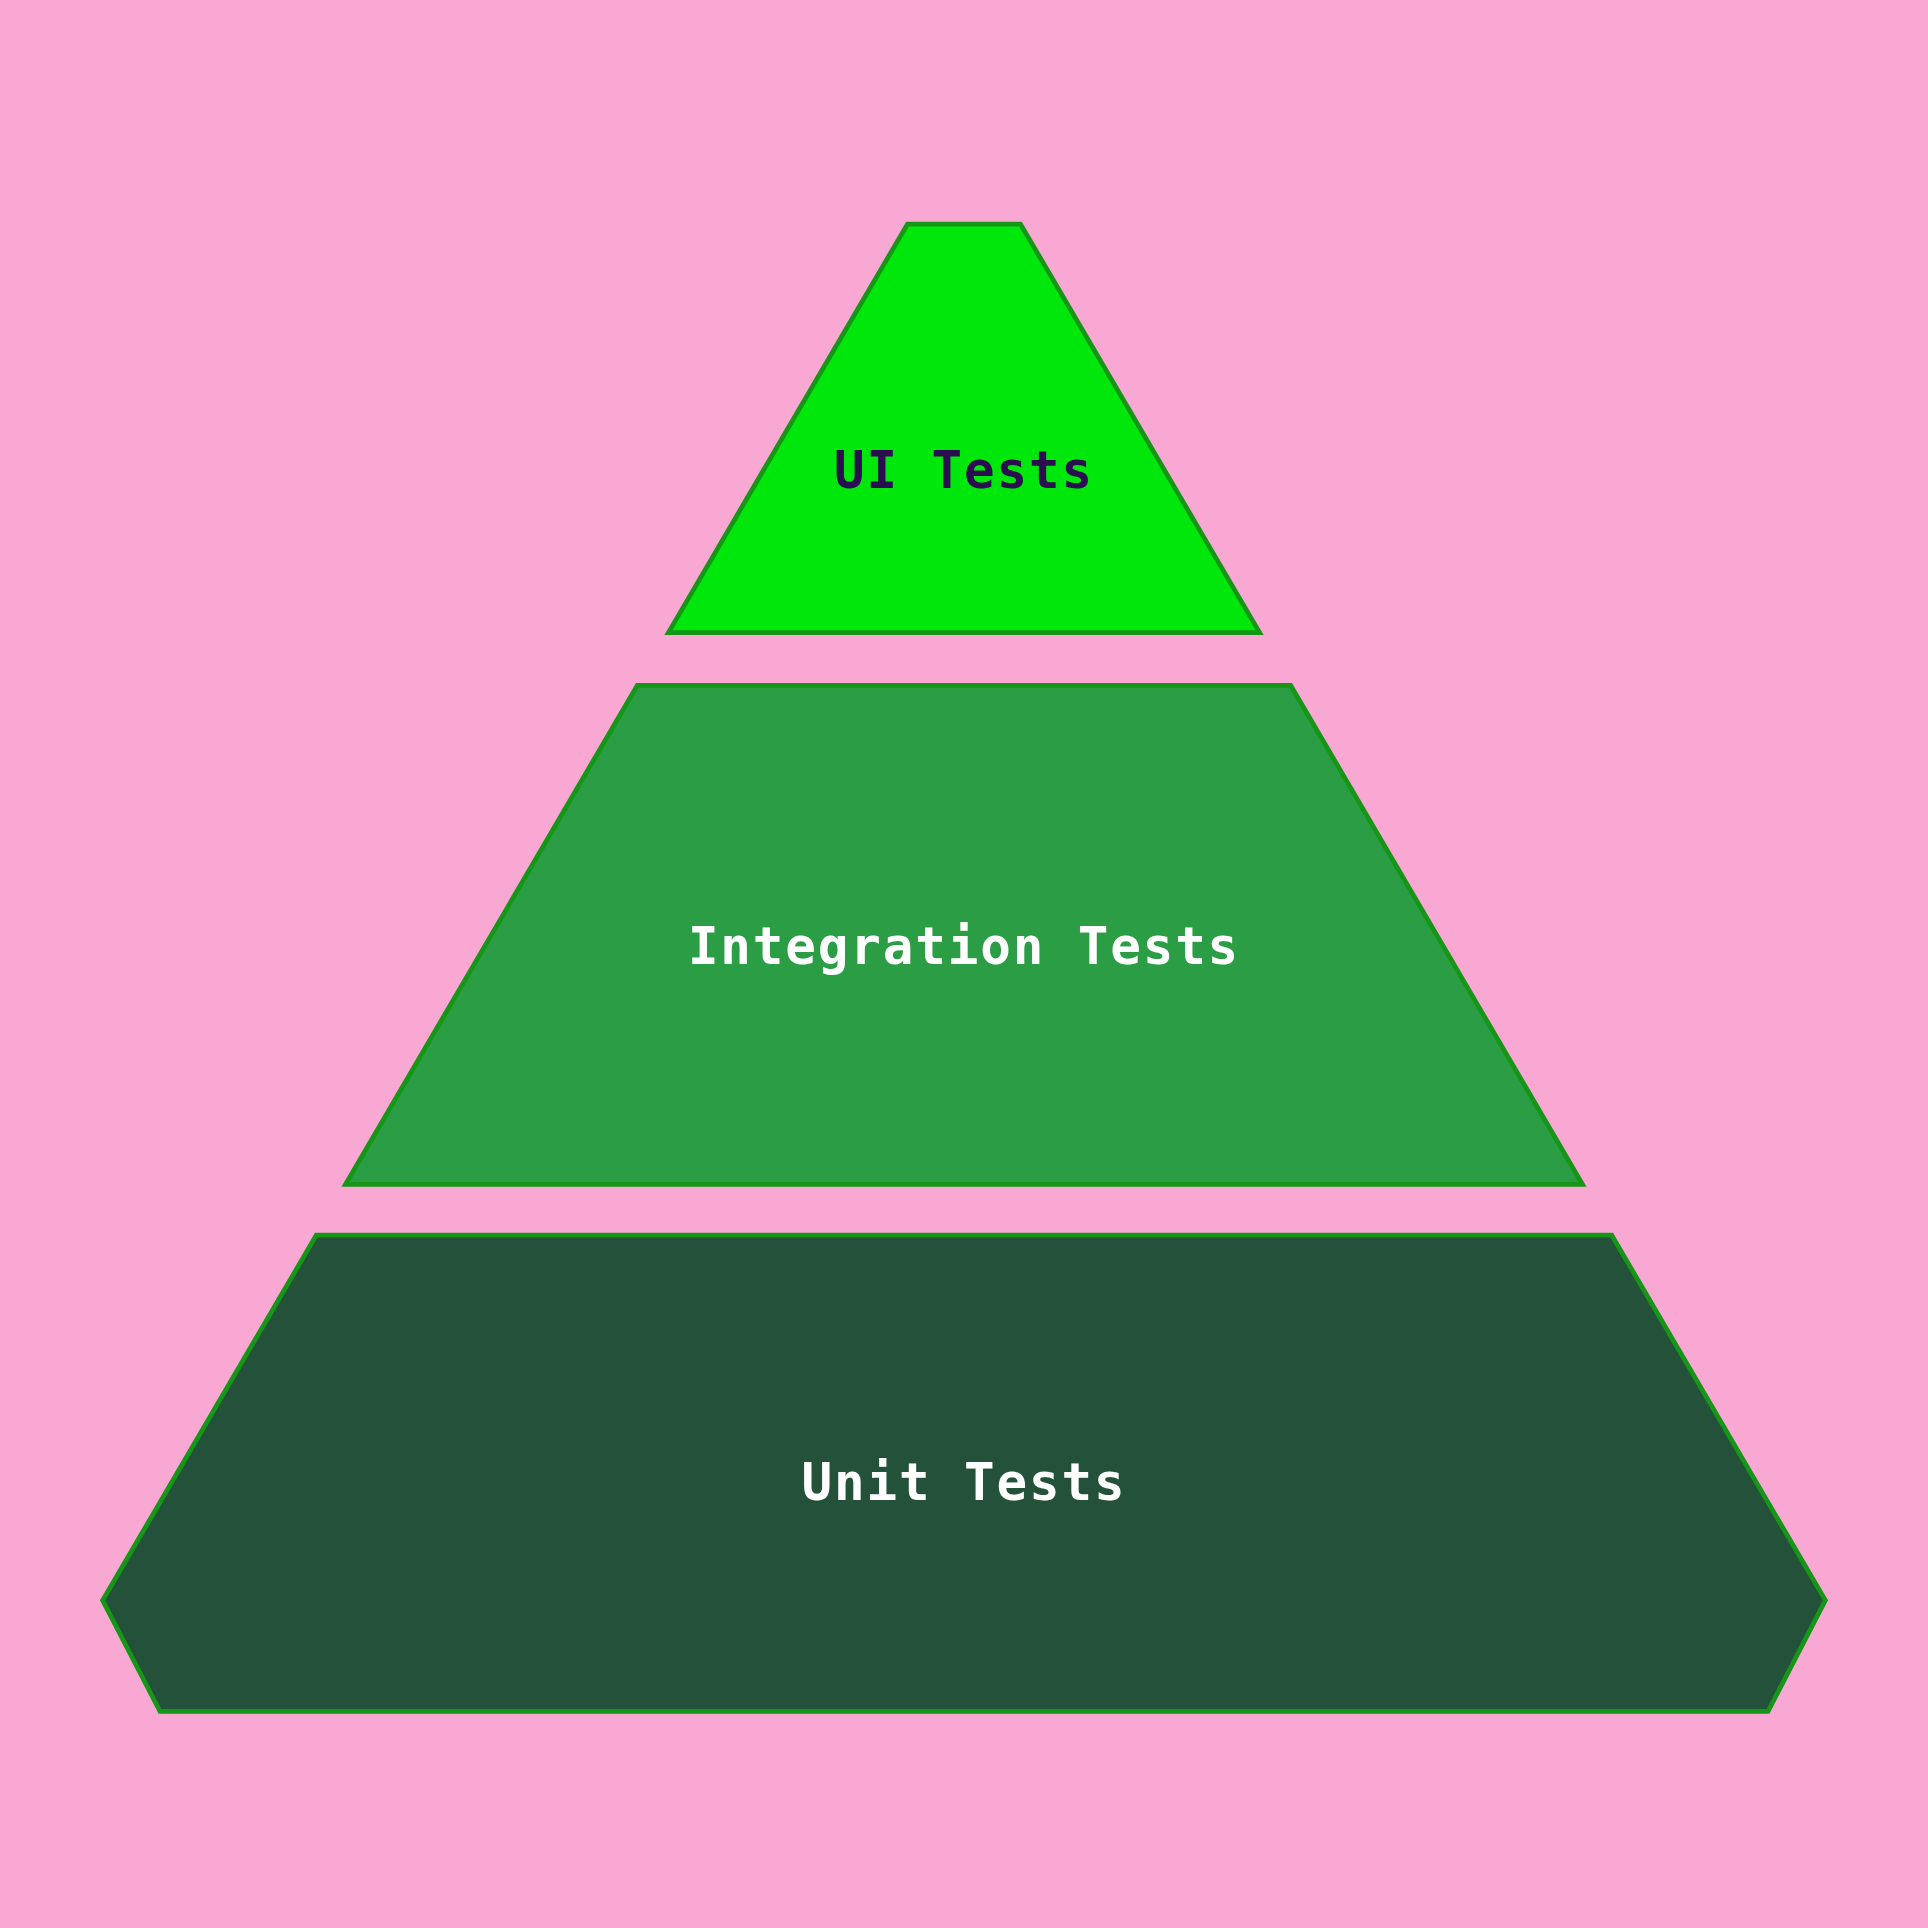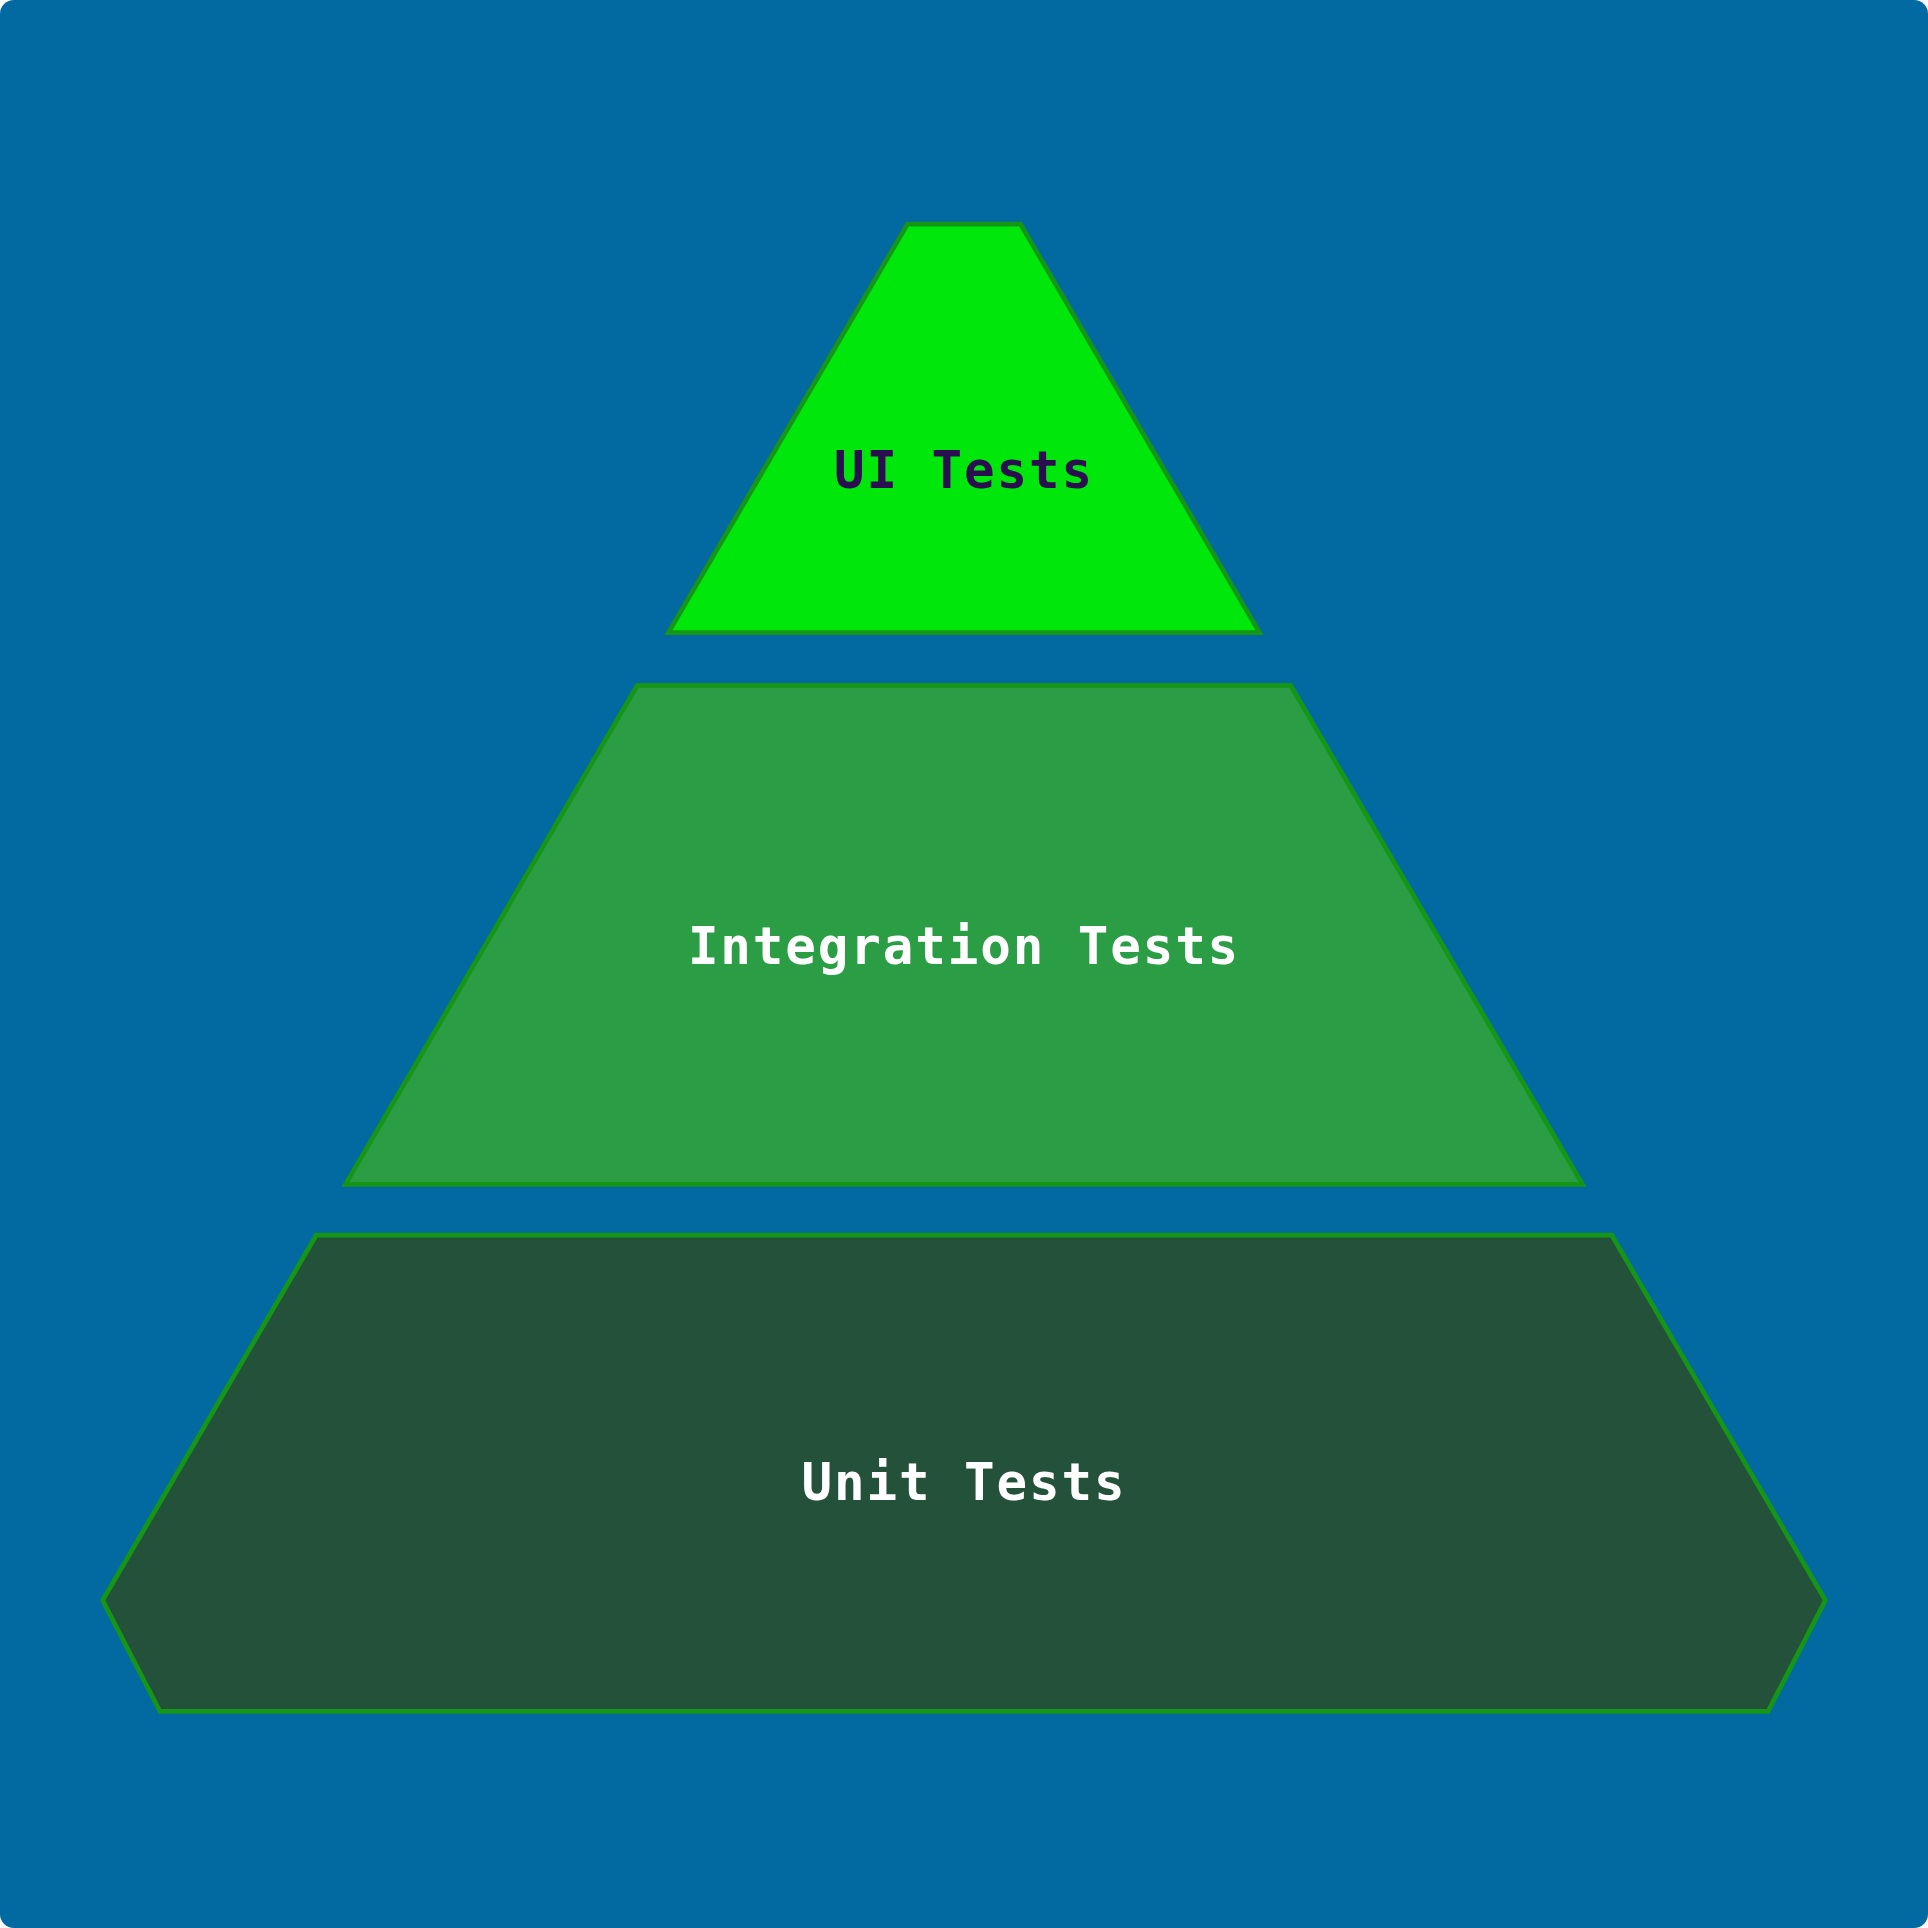--- a/index.html
+++ b/index.html
@@ -7,23 +7,22 @@
     padding: 0;
     background: #ffffff;
     width: 1928px;
     height: 1928px;
     font-family: "DejaVu Sans Mono", monospace;
   }
   .canvas {
     position: relative;
     width: 1928px;
     height: 1928px;
-    background: #0369a1;
+    background: #f9a8d4;
     overflow: hidden;
-    border-radius: 14px;
   }
   svg {
     display: block;
     width: 1928px;
     height: 1928px;
   }
   .layer-shape {
     stroke-width: 5;
     stroke-linejoin: miter;
   }

